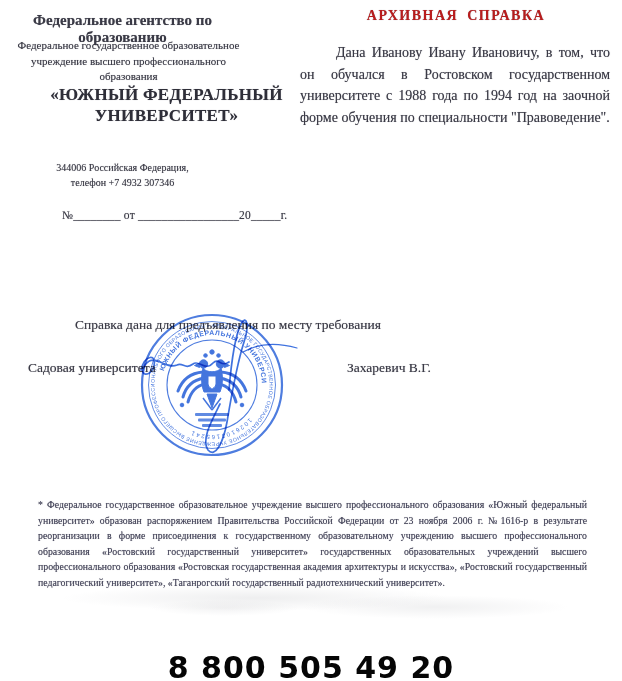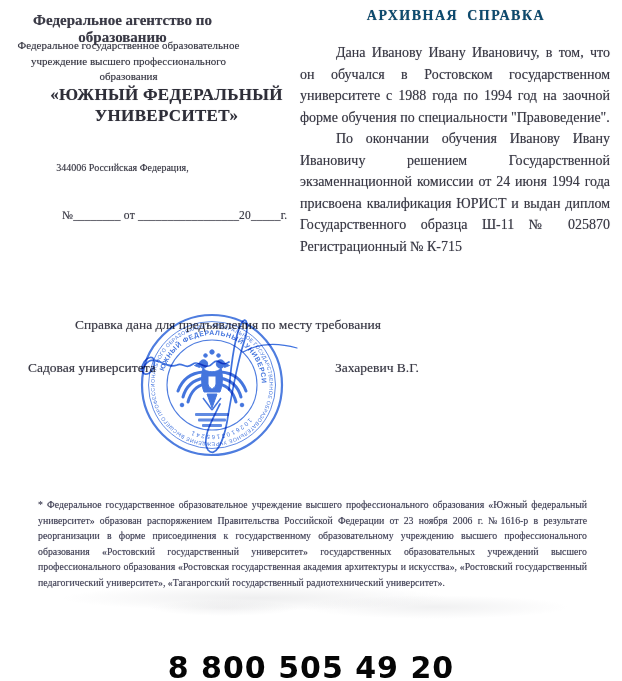--- a/index.html
+++ b/index.html
@@ -12,27 +12,27 @@
   .abs{position:absolute;}
   .scan{text-shadow:0 0 .7px rgba(58,58,70,.55);}
   
   .lh{left:0;width:245px;text-align:center;}
   .agency{top:12px;font-size:15px;font-weight:bold;}
   .institution{top:38px;font-size:11px;line-height:15.5px;padding:0 6px;}
   .university{top:84px;font-size:17px;font-weight:bold;line-height:21px;color:#2e2e38;letter-spacing:.3px;margin-left:44px;}
   .address{top:160px;font-size:10px;line-height:15px;}
   .refline{left:22px;top:209px;font-size:11.5px;letter-spacing:.2px;margin-left:40px;}
   
-  .title{left:300px;top:8px;width:312px;text-align:center;font-size:14px;font-weight:bold;letter-spacing:1.5px;word-spacing:4px;color:#0c4a6e;}
+  .title{left:300px;top:8px;width:312px;text-align:center;font-size:14px;font-weight:bold;letter-spacing:1.5px;word-spacing:4px;color:#b91c1c;}
   .bodytext{left:300px;top:42px;width:310px;font-size:14px;line-height:21.5px;text-align:justify;}
   .bodytext p{margin:0;text-indent:36px;}
   
   .statement{left:75px;top:317px;font-size:13.5px;}
   .rector{left:28px;top:360px;font-size:13.5px;}
-  .rname{left:335px;top:360px;font-size:13.5px;}
+  .rname{left:347px;top:360px;font-size:13.5px;}
   
   .stamp{left:137px;top:310px;mix-blend-mode:multiply;opacity:.88;}
   .sig{left:125px;top:308px;mix-blend-mode:multiply;}
   
   .footnote{left:38px;top:497px;width:549px;font-size:9.8px;line-height:15.6px;text-align:justify;color:#43435a;}
   
   .phone{left:0;top:650px;width:622px;text-align:center;
     font-family:"DejaVu Sans", sans-serif;font-weight:700;font-size:30px;letter-spacing:1px;color:#050505;}
   
   .blot{pointer-events:none;border-radius:50%;}
@@ -44,27 +44,27 @@
 </head>
 <body>
 
 <div class="page">
 
   <div class="abs lh agency scan">Федеральное агентство по образованию</div>
   <div class="abs lh institution scan">Федеральное государственное образовательное учреждение высшего профессионального образования</div>
   <div class="abs lh university scan">«ЮЖНЫЙ ФЕДЕРАЛЬНЫЙ УНИВЕРСИТЕТ»</div>
   <div class="abs lh address scan">
     <div>344006 Российская Федерация,</div>
+    <div>телефон +7 4932 307346</div>
   </div>
   <div class="abs refline scan">№________ от _________________20_____г.</div>
 
   <div class="abs title scan">АРХИВНАЯ СПРАВКА</div>
   <div class="abs bodytext scan">
     <p>Дана Иванову Ивану Ивановичу, в том, что он обучался в Ростовском государственном университете с 1988 года по 1994 год на заочной форме обучения по специальности "Правоведение".</p>
-    <p>По окончании обучения Иванову Ивану Ивановичу решением Государственной экзаменнационной комиссии от 24 июня 1994 года присвоена квалификация ЮРИСТ и выдан диплом Государственного образца Ш-11 № 025870 Регистрационный № К-715</p>
   </div>
 
   <div class="abs statement scan">Справка дана для предъявления по месту требования</div>
   <div class="abs rector scan">Садовая университета</div>
   <div class="abs rname scan">Захаревич В.Г.</div>
 
   <svg class="abs stamp" width="150" height="150" viewBox="0 0 150 150">
     <defs>
       <path id="outerRing" d="M75 17.5 A57.5 57.5 0 1 1 74.9 17.5 Z"></path>
       <path id="innerTop" d="M25 75 A50 50 0 1 1 125 75"></path>

